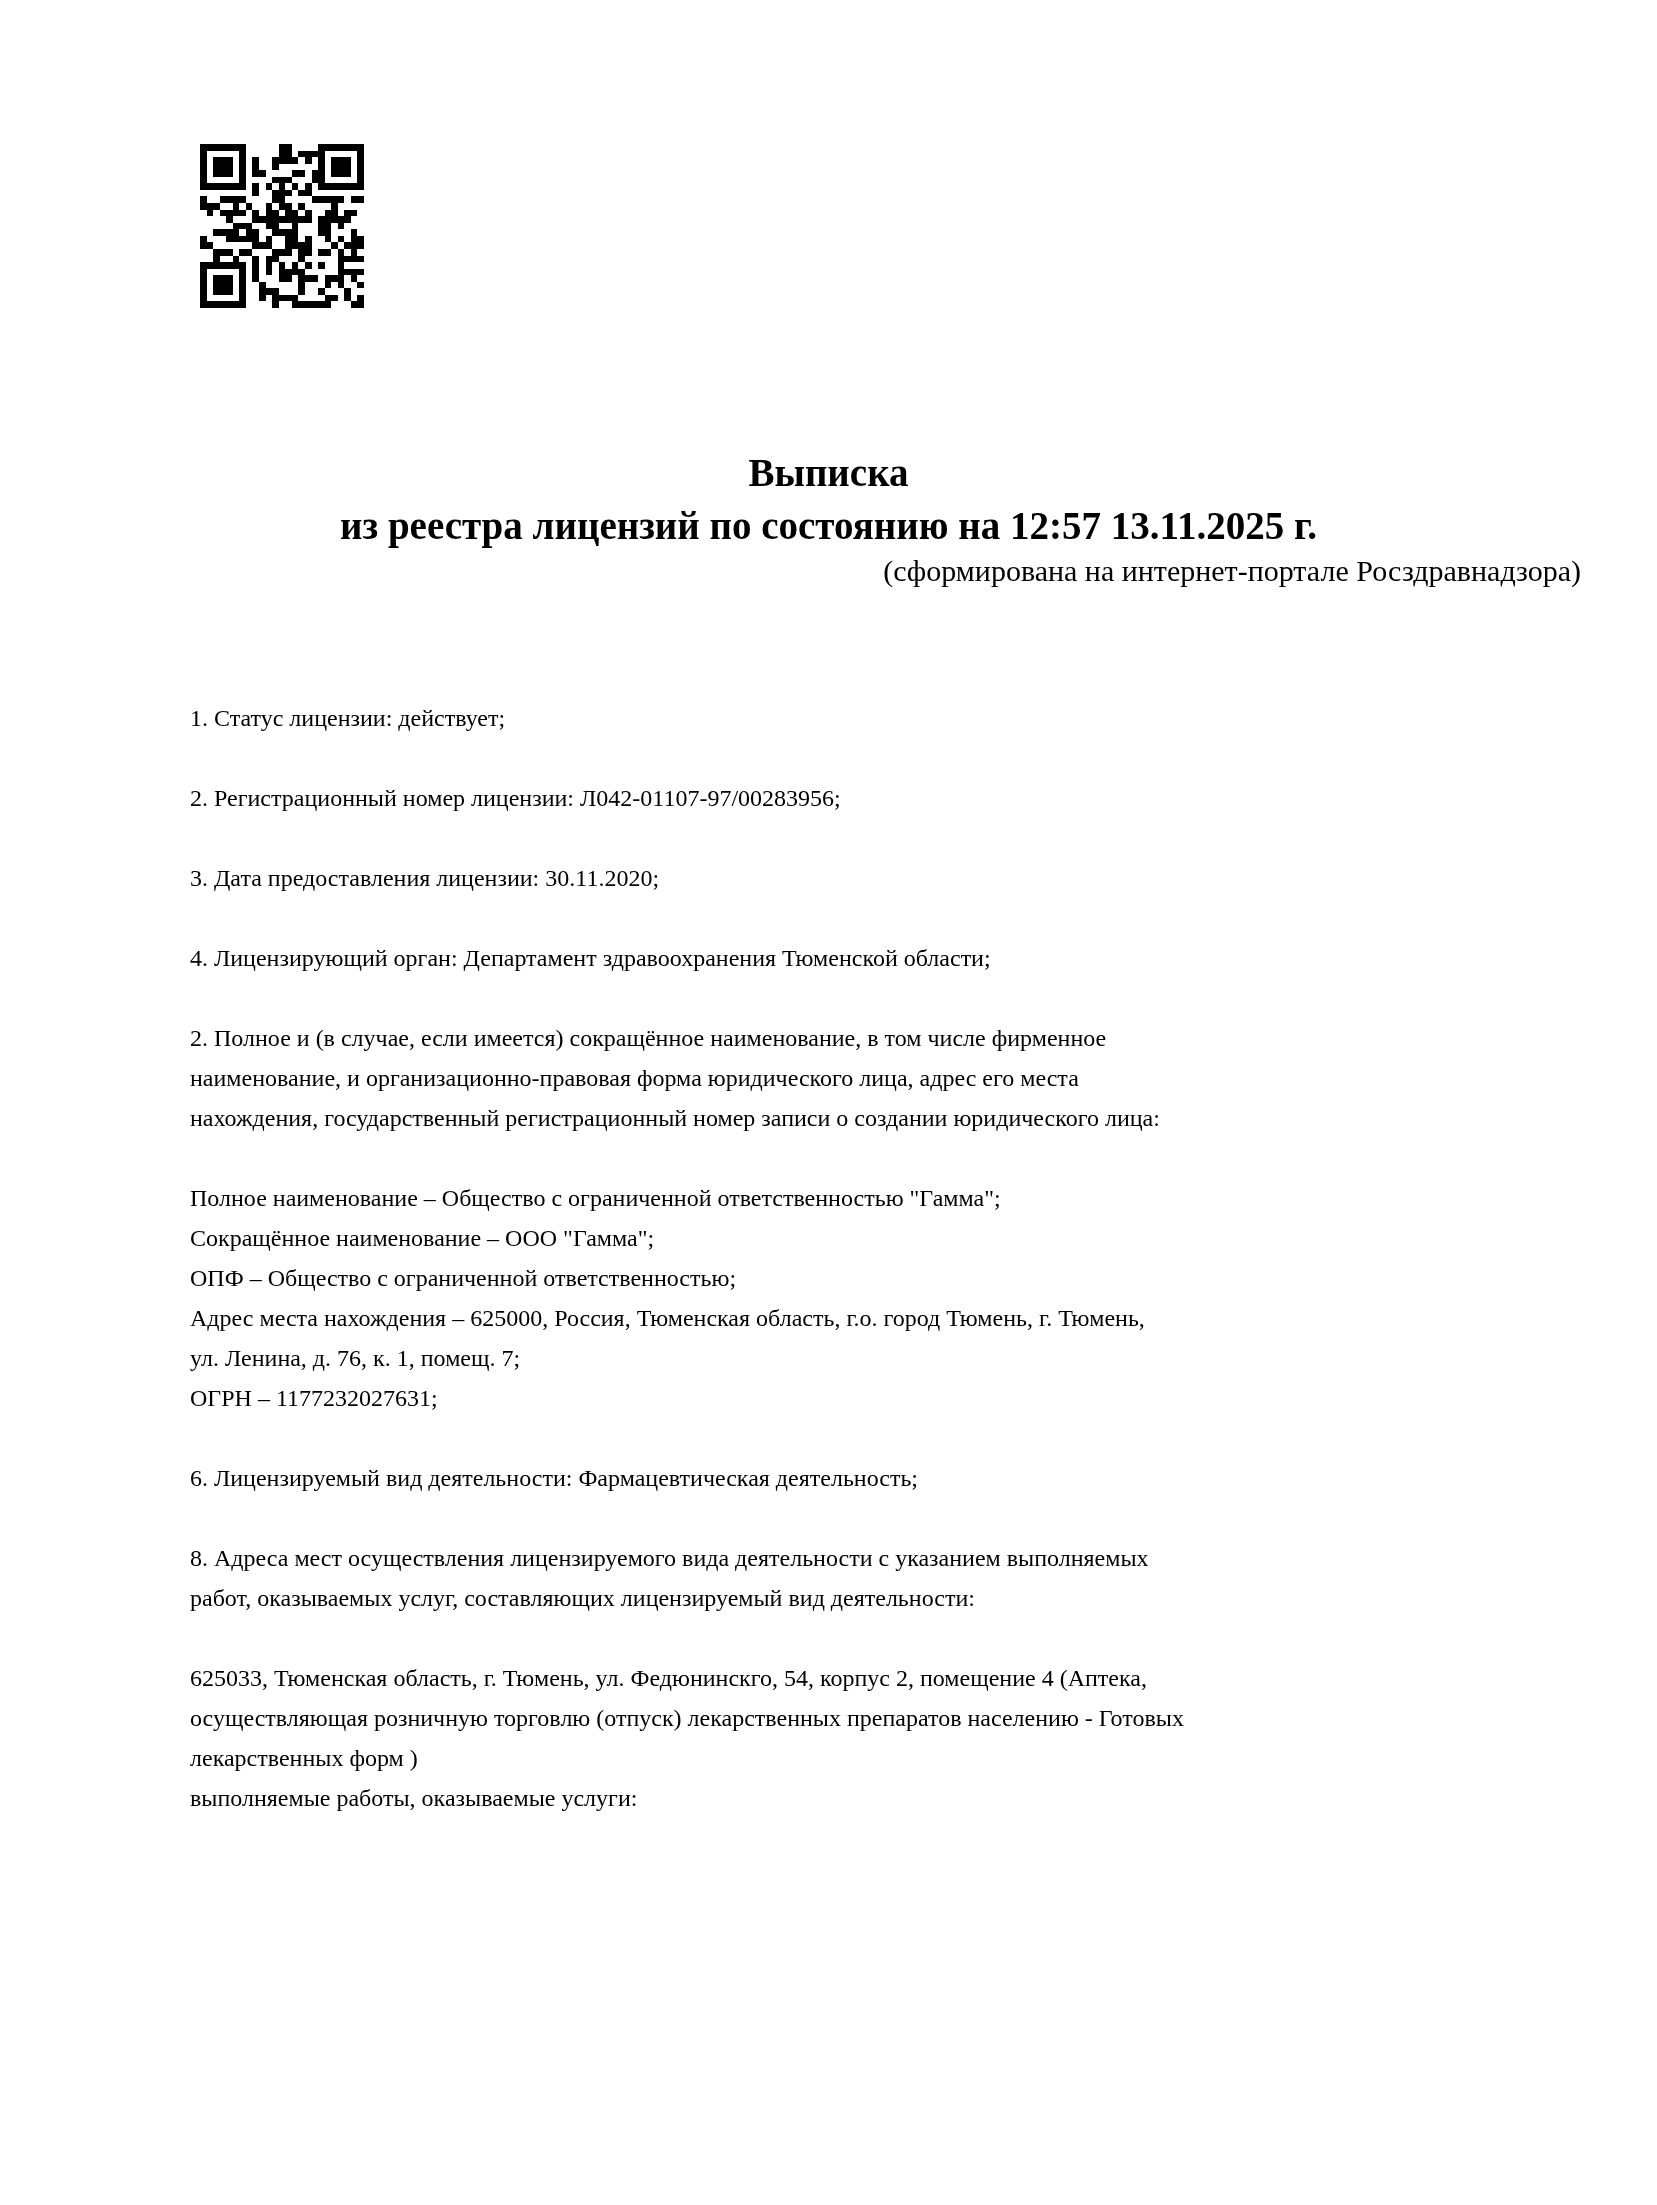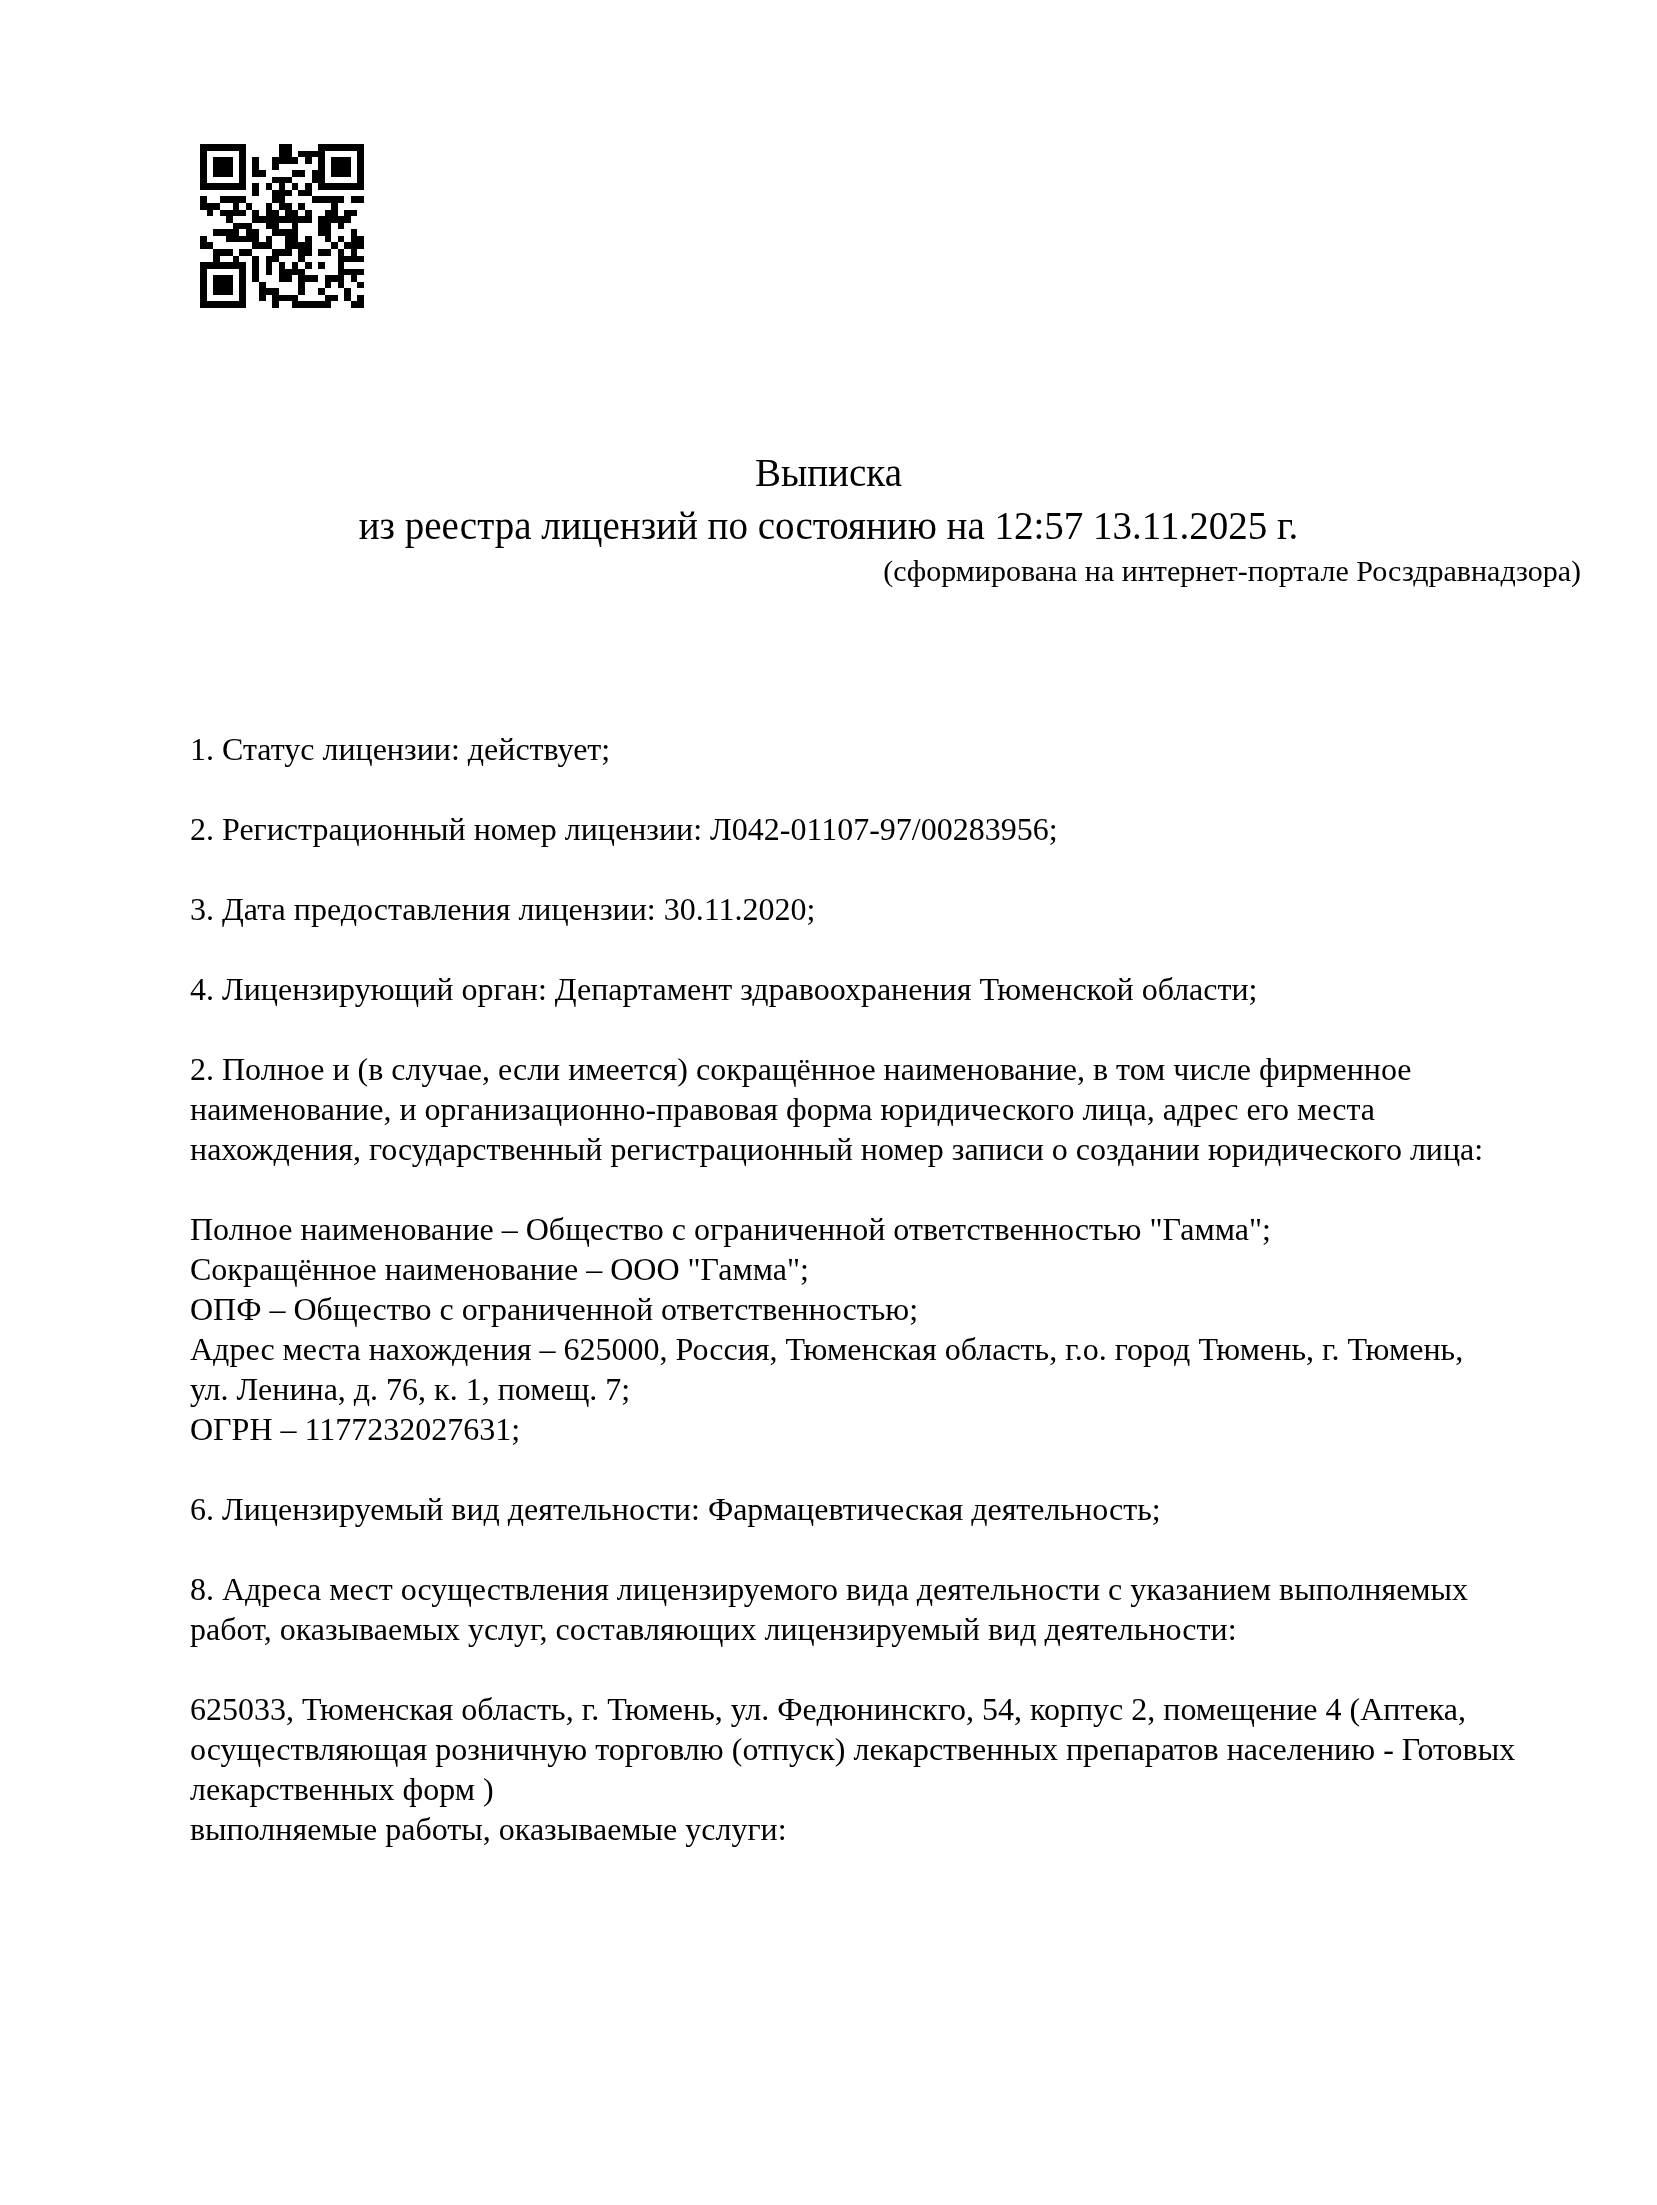--- a/index.html
+++ b/index.html
@@ -23,42 +23,41 @@
     width: 164px;
     height: 164px;
   }
   .qr svg { display: block; width: 100%; height: 100%; }
   .title-block {
     position: absolute;
     left: 107px;
     top: 446px;
     width: 1443px;
     text-align: center;
-    font-weight: normal;
+    font-weight: bold;
     font-size: 39px;
     line-height: 53px;
   }
   .subtitle {
     position: absolute;
     right: 76px;
     top: 552px;
     width: 1203px;
     text-align: right;
     font-size: 30px;
     line-height: 37px;
     font-weight: normal;
   }
   .content {
     position: absolute;
     left: 190px;
     top: 698px;
     width: 1403px;
-    font-size: 32px;
+    font-size: 24px;
     line-height: 40px;
-    margin-top: 31px;
   }
   .content p {
     margin: 0 0 40px 0;
     white-space: pre-line;
   }
 </style>
 </head>
 <body>
 
 <div class="page">

